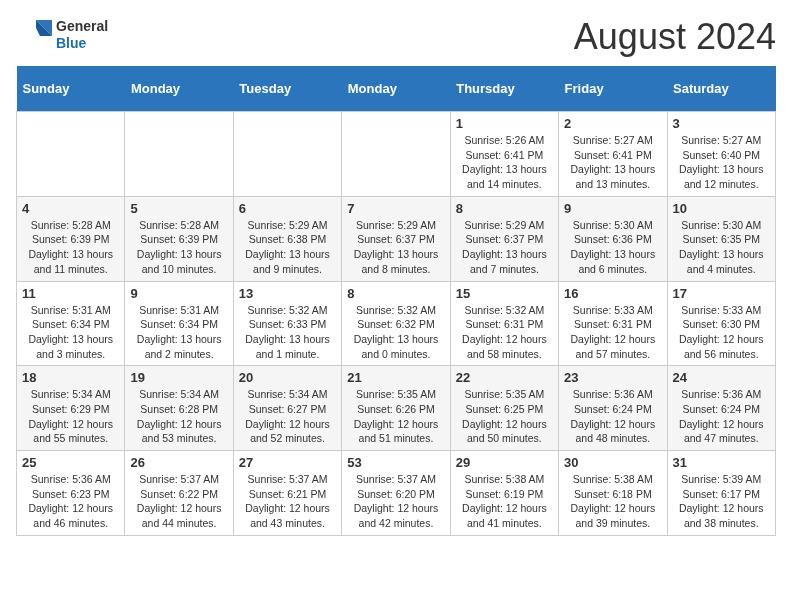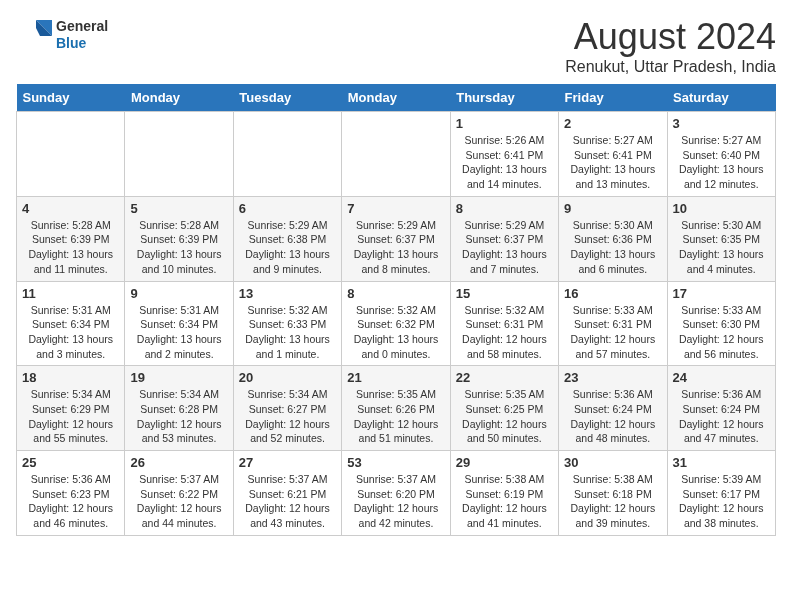--- a/index.html
+++ b/index.html
@@ -25,41 +25,41 @@
       font-size: 14px;
       line-height: 1.2;
     }
     .logo-text .general { color: #333; font-weight: bold; }
     .logo-text .blue { color: #1a6faf; font-weight: bold; margin-top: 31px; }
     .logo-icon {
       width: 36px;
       height: 36px;
     }
     .title-area {
-      text-align: right;
+      text-align: left;
     }
     .main-title {
       font-size: 36px;
       font-weight: normal;
       color: #333;
     }
     .subtitle {
       font-size: 16px;
       color: #333;
     }
     table {
       width: 100%;
       border-collapse: collapse;
       font-size: 11px;
     }
     .day-header {
       background-color: #2a75bb;
       color: white;
       text-align: left;
-      padding: 6px 6px;
+      padding: 15px 6px;
       font-size: 13px;
       font-weight: bold;
     }
     td {
       border: 1px solid #ccc;
       vertical-align: top;
       padding: 4px 5px;
       width: calc(100% / 7);
       height: 80px;
     }
@@ -99,21 +99,20 @@
       <polygon points="20,4 36,20 36,4" fill="#2a75bb"></polygon>
       <polygon points="20,4 36,20 24,20 20,12" fill="#1a5a9a"></polygon>
     </svg>
     <div class="logo-text">
       <div><span class="general">General</span></div>
       <div><span class="blue">Blue</span></div>
     </div>
   </div>
   <div class="title-area">
     <div class="main-title">August 2024</div>
-    <div class="subtitle">Renukut, Uttar Pradesh, India</div>
   </div>
 </div>
 
 <table>
   <thead>
     <tr>
     <th class="day-header">Sunday</th>
         <th class="day-header">Monday</th>
         <th class="day-header">Tuesday</th>
         <th class="day-header">Monday</th>

